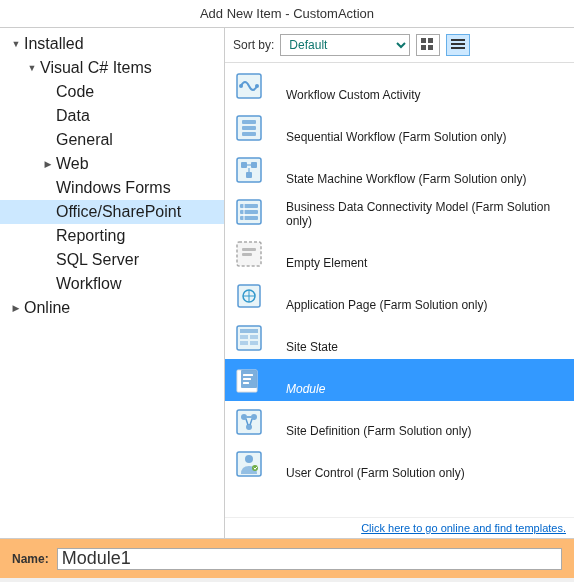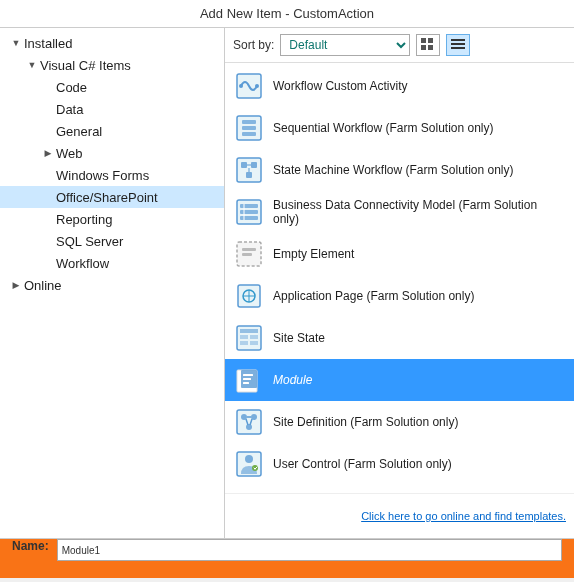--- a/index.html
+++ b/index.html
@@ -56,21 +56,21 @@
       height: 16px;
       display: inline-flex;
       align-items: center;
       justify-content: center;
       font-size: 9px;
       color: #555;
       flex-shrink: 0;
     }
 
     .tree-text {
-      font-size: 13px;
+      font-size: 16px;
       color: #1e1e1e;
     }
 
     .indent1 { padding-left: 4px; }
     .indent2 { padding-left: 20px; }
     .indent3 { padding-left: 36px; }
 
     
     .right-panel {
       flex: 1;
@@ -121,24 +121,24 @@
     }
 
     .items-list {
       flex: 1;
       overflow-y: auto;
       padding: 2px 0;
     }
 
     .item-row {
       display: flex;
-      align-items: center;
+      align-items: flex-end;
       padding: 5px 8px;
       cursor: pointer;
-      gap: 8px;
+      gap: 21px;
     }
     .item-row.selected { background: #3399ff; font-style: italic; }
     .item-row.selected .item-label { color: #fff; }
     .item-row.selected .item-icon-area svg { fill: #fff; }
 
     .item-icon-area {
       width: 32px;
       height: 32px;
       flex-shrink: 0;
       display: flex;
@@ -148,46 +148,47 @@
 
     .item-label {
       font-size: 12px;
       color: #1e1e1e;
     }
 
     
     .bottom-bar {
       height: 40px;
       border-top: 1px solid #ccc;
-      background: #f97316;
-      display: flex;
+      background: #fdba74;
+      display: flex;
+      align-items: center;
       padding: 0 12px;
       gap: 8px;
     }
 
     .name-label {
       font-size: 12px;
       color: #333;
       font-weight: 600;
     }
 
     .name-input {
       flex: 1;
       height: 22px;
       border: 1px solid #aaa;
-      font-size: 10px;
+      font-size: 18px;
       padding: 0 4px;
       background: #fff;
       color: #333;
     }
 
     
     .online-link {
       text-align: right;
-      padding: 16px 8px;
+      padding: 4px 8px;
       font-size: 11px;
       color: #0066cc;
       cursor: pointer;
       text-decoration: underline;
       border-top: 1px solid #eee;
     }
   </style>
 </head>
 <body>
 

